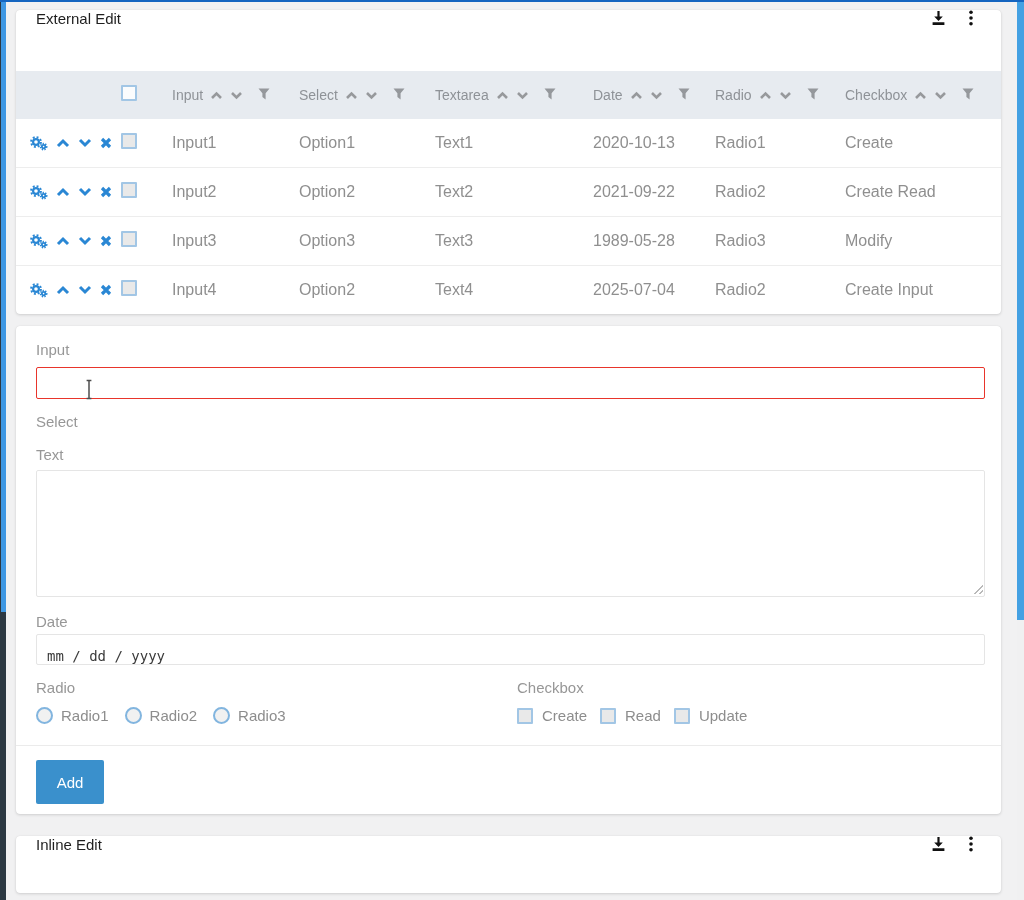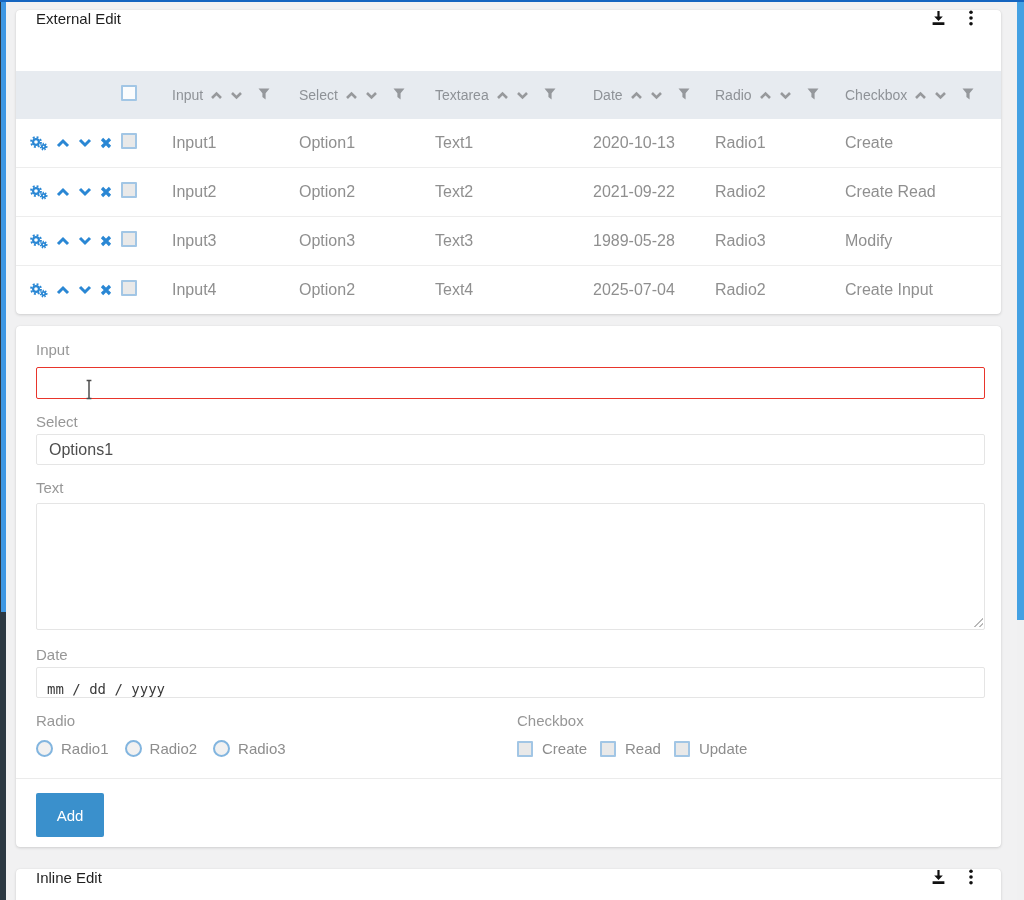--- a/index.html
+++ b/index.html
@@ -394,23 +394,20 @@
     <div class="cursor-ibeam">
       <svg width="10" height="21" viewBox="0 0 10 21" fill="none" stroke="#4d4d4d" stroke-width="1.5">
           <path d="M2.6 1.5h4.8M5 1.5v18M2.6 19.5h4.8"></path>
         </svg>
     </div>
 
     <div class="f-label">Input</div>
     <input class="f-input error" type="text" value="" style="">
 
     <div class="f-label mt13">Select</div>
-    <div class="sel-box">
-      <span>Options1</span>
-    </div>
 
     <div class="f-label mt13">Text</div>
     <div class="ta-wrap">
       <textarea class="f-textarea" style=""></textarea>
       <div class="grip"></div>
     </div>
 
     <div class="f-label mt15">Date</div>
     <div class="date-box">
       <span>mm / dd / yyyy</span>

